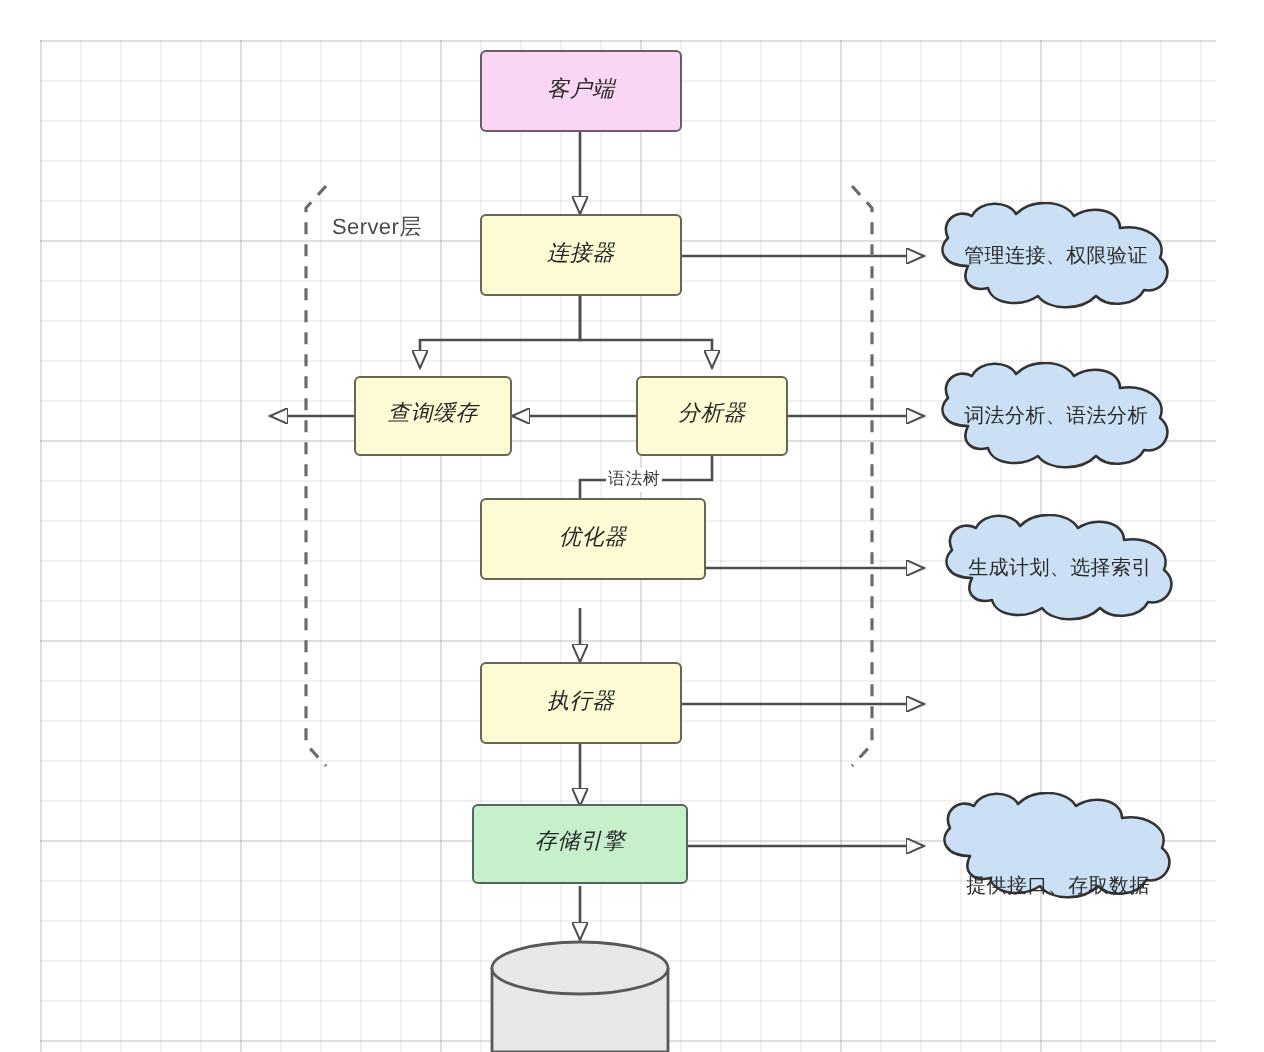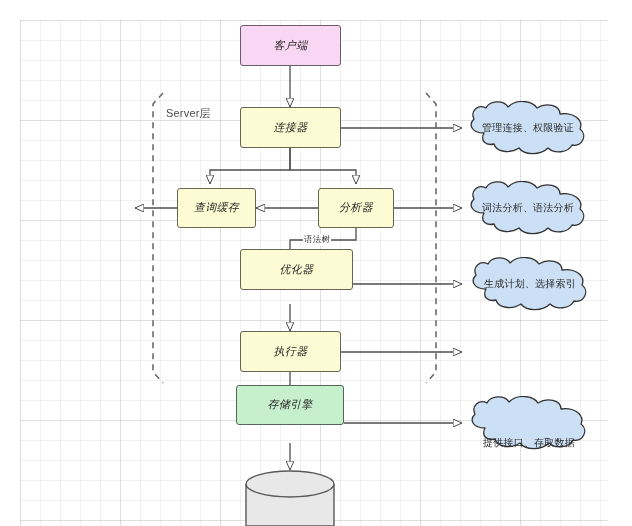--- a/index.html
+++ b/index.html
@@ -141,21 +141,21 @@
   </div>
 
   <div class="node proc" style="left:240px;top:249px;width:113px;height:41px;">
     <span>优化器</span>
   </div>
 
   <div class="node proc" style="left:240px;top:331px;width:101px;height:41px;">
     <span>执行器</span>
   </div>
 
-  <div class="node engine" style="left:236px;top:385px;width:108px;height:40px;">
+  <div class="node engine" style="left:236px;top:402px;width:108px;height:40px;">
     <span>存储引擎</span>
   </div>
 
   <div class="edge-label" style="left:303px;top:234px;">
     <span>语法树</span>
   </div>
 
   <div class="boundary-label" style="left:166px;top:106px;">
     <span>Server层</span>
   </div>

